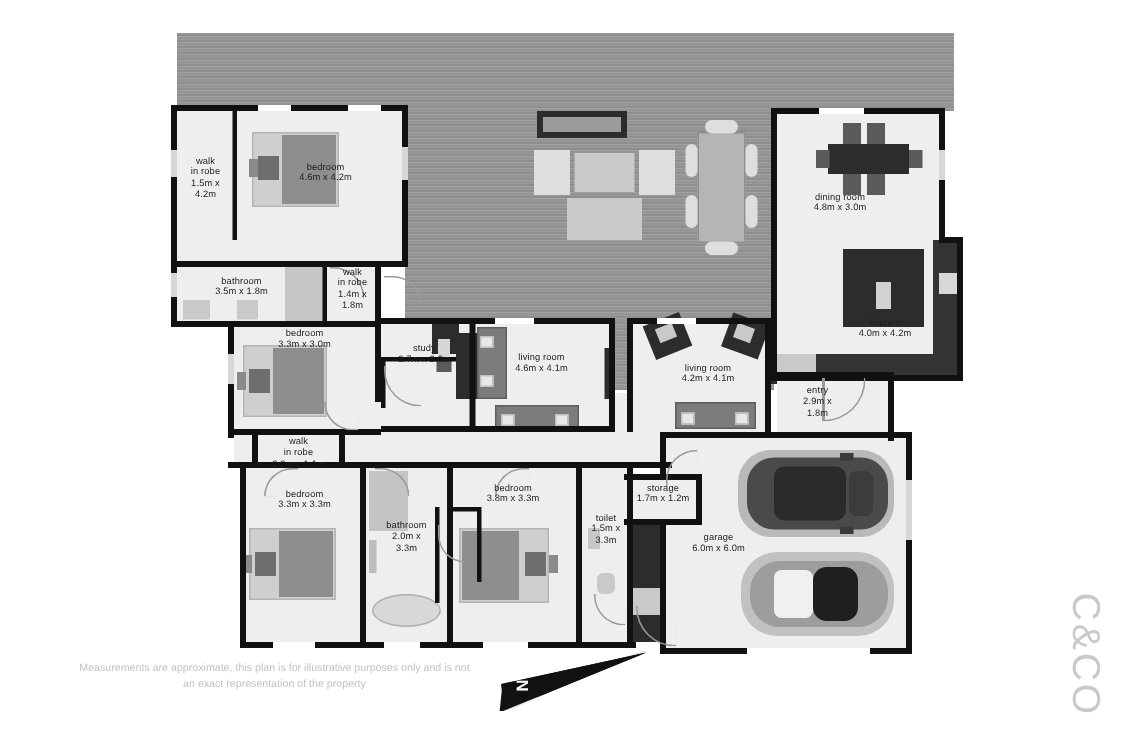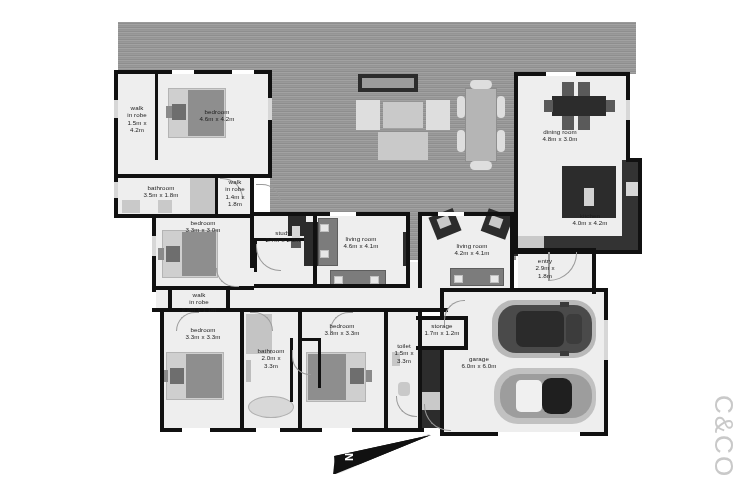--- a/index.html
+++ b/index.html
@@ -364,16 +364,17 @@
 
   <div id="compass">
     <svg width="102" height="40" viewBox="0 0 102 40">
       <polygon points="100,0 6,30 4,40 12,38" fill="#f4f4f4" stroke="#d8d8d8" stroke-width="0.5"></polygon>
       <polygon points="101,1 3,41 5,22" fill="#111111"></polygon>
       <polygon points="101,1 30,30 6,38 4,22" fill="#111111"></polygon>
     </svg>
     <span class="nletter">N</span>
   </div>
 
+  <div id="disclaimer">Measurements are approximate, this plan is for illustrative purposes only and is not an exact representation of the property</div>
 
   <div id="logo">C&amp;CO</div>
 
 </div>
 
 </body></html>

